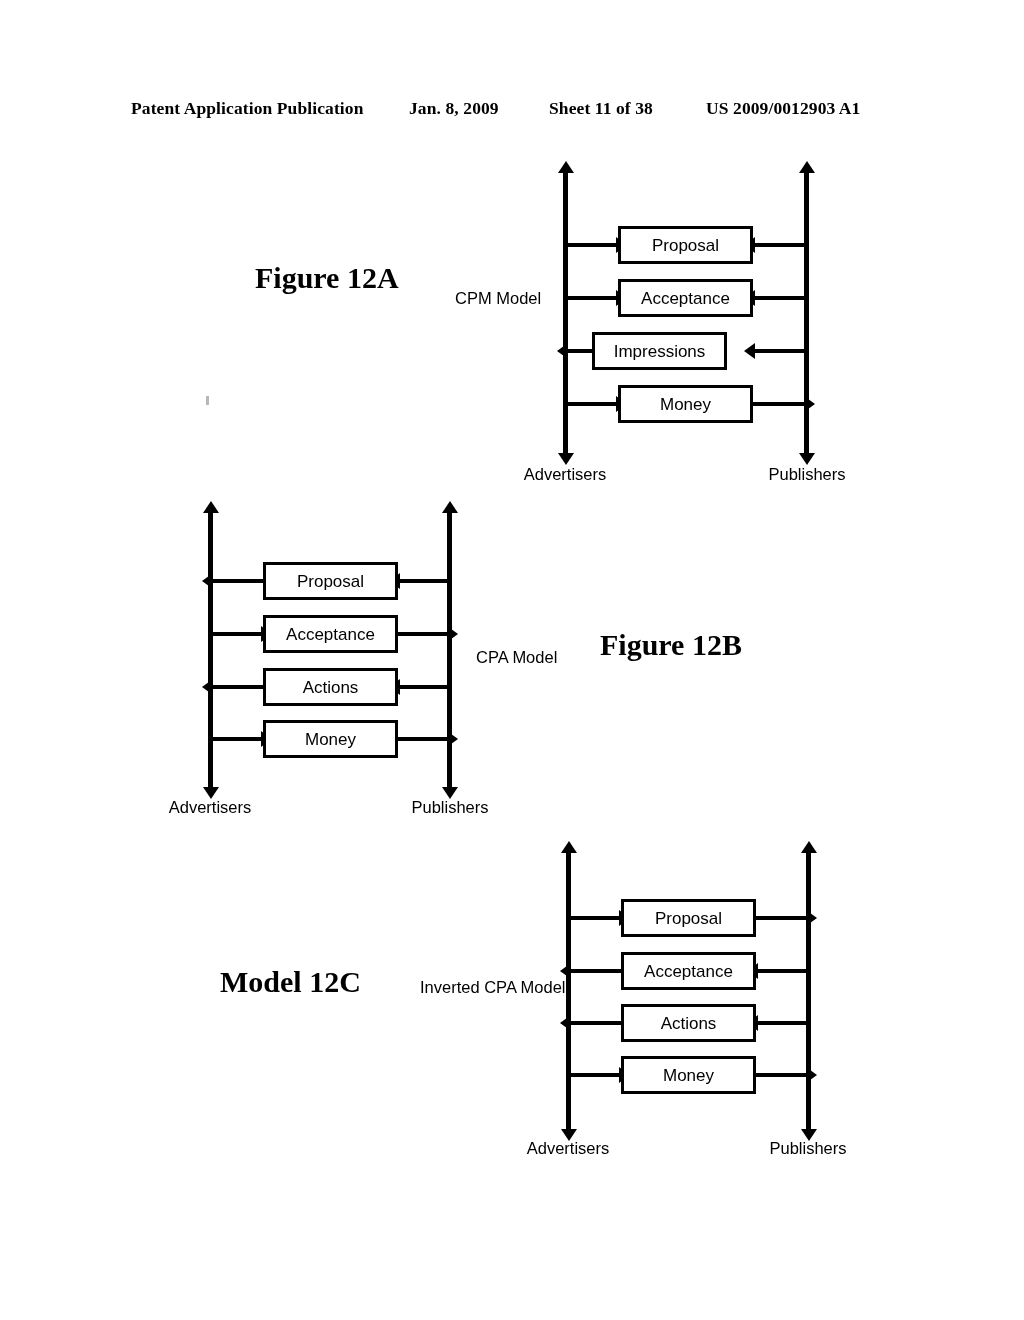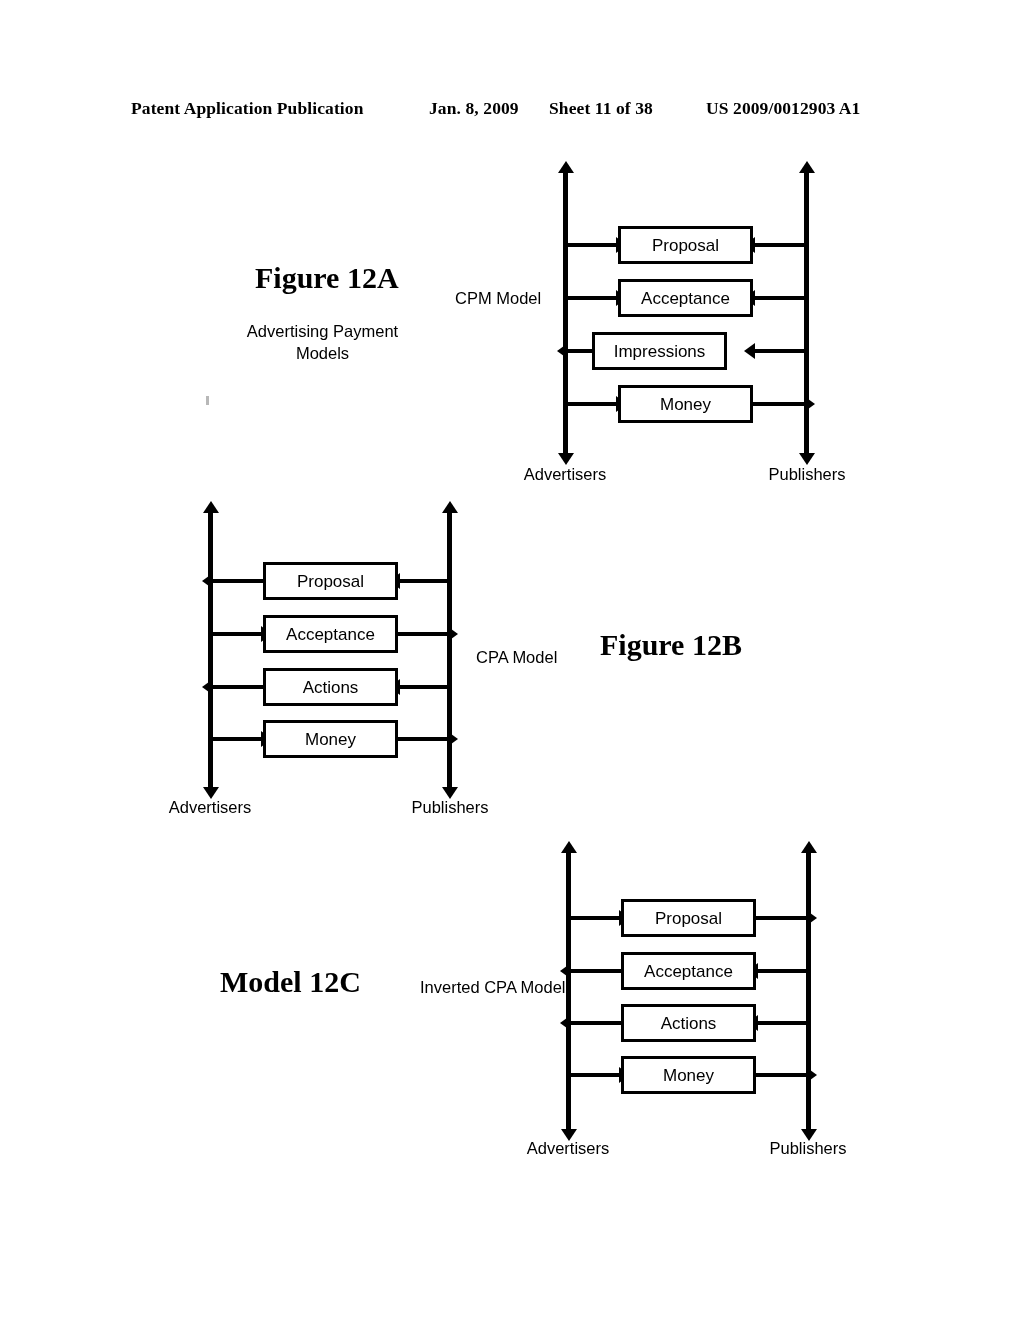--- a/index.html
+++ b/index.html
@@ -24,21 +24,21 @@
     width: 1024px;
     height: 26px;
     font-family: "Liberation Serif", serif;
     font-weight: bold;
     font-size: 17.5px;
     letter-spacing: 0.1px;
     white-space: nowrap;
     margin-top: 14px;
   }
   .page-header .hdr-pub   { position: absolute; left: 131px; top: 0; }
-  .page-header .hdr-date  { position: absolute; left: 429px; top: 0; }
+  .page-header .hdr-date  { position: absolute; left: 409px; top: 0; }
   .page-header .hdr-sheet { position: absolute; left: 549px; top: 0; }
   .page-header .hdr-num   { position: absolute; left: 706px; top: 0; }
 
   
   .figure {
     position: absolute;
   }
 
   
   .axis {
@@ -159,22 +159,20 @@
   <span class="hdr-date">Jan. 8, 2009</span>
   <span class="hdr-sheet">Sheet 11 of 38</span>
   <span class="hdr-num">US 2009/0012903 A1</span>
 </div>
 
 <div class="speck" style="left:206px; top:396px;"></div>
 
 <div class="figure" style="left:0; top:0; width:1024px; height:500px;">
 
   <div class="fig-title" style="left:255px; top:261px;">Figure 12A</div>
-  <div class="fig-subtitle" style="left:230px; top:320px; width:185px;">Advertising Payment
-Models</div>
   <div class="model-label" style="left:455px; top:289px;">CPM Model</div>
 
   <div class="axis" style="left:563px; top:172px; height:282px;"></div>
   <div class="axis" style="left:804px; top:172px; height:282px;"></div>
 
   <div class="conn arrow-right" style="left:566px; top:243px; width:52px;"></div>
   <div class="conn arrow-left" style="left:753px; top:243px; width:53px;"></div>
   <div class="item-box" style="left:618px; top:226px; width:135px;">Proposal</div>
 
   <div class="conn arrow-right" style="left:566px; top:296px; width:52px;"></div>

